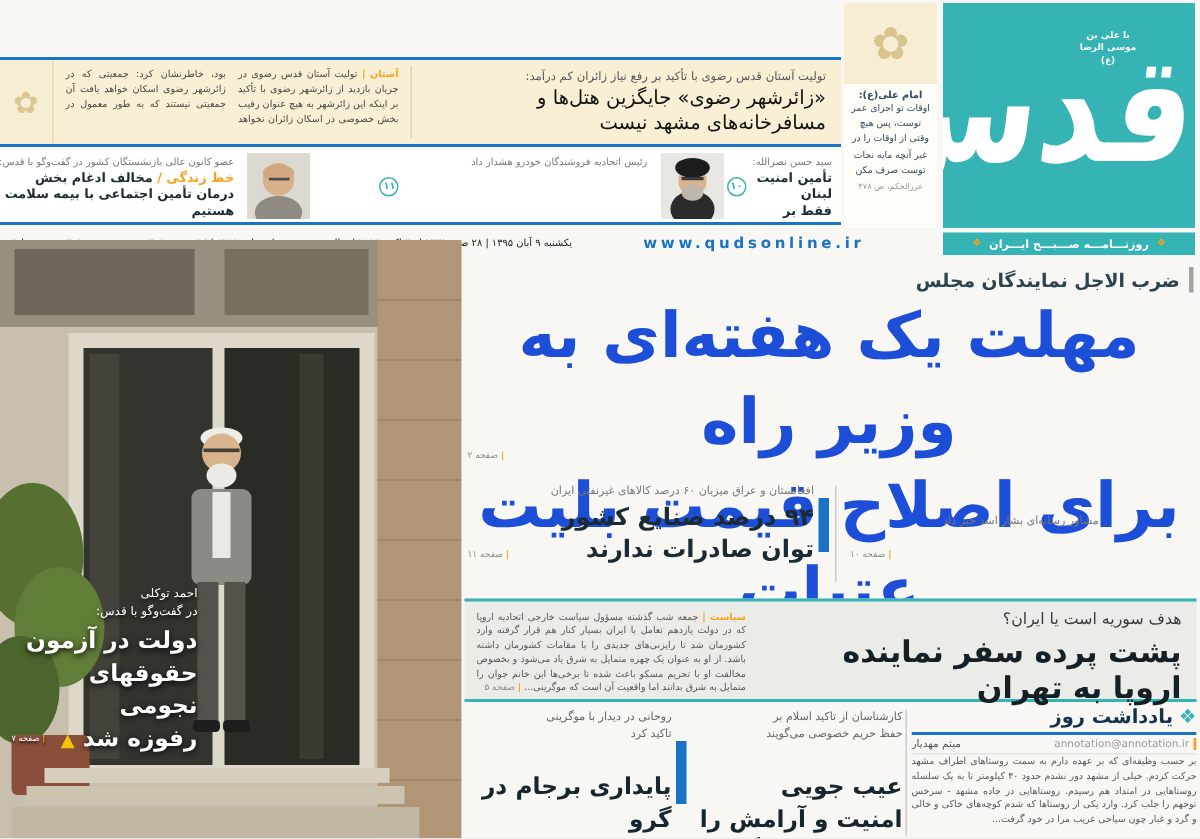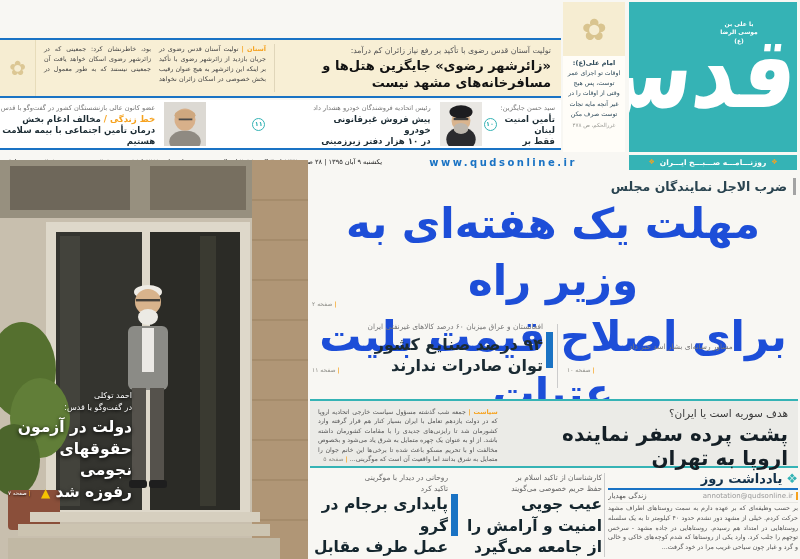--- a/index.html
+++ b/index.html
@@ -38,21 +38,21 @@
     color:#1a73c4; font-weight:bold; font-size:10px; letter-spacing:2.5px; }
   .dateline { left:4px; top:158px; width:378px; font-size:6.6px; color:#222;
     white-space:nowrap; overflow:hidden; }
 
   
   .strip1 { left:0; top:38px; width:561px; height:60px; background:#f8efd5;
     border-top:2px solid #1a73c4; border-bottom:2px solid #1a73c4;
     display:flex; align-items:stretch; }
   .s1-story { flex:1.1; padding:6px 10px 4px 6px; }
   .s1-kicker { font-size:7.8px; color:#555; margin-bottom:3px; }
-  .s1-head { font-size:13px; font-weight:bold; color:#121212; line-height:1.3; }
+  .s1-head { font-size:13px; font-weight:normal; color:#121212; line-height:1.3; }
   .s1-div { width:1px; background:#e0d6ba; margin:4px 0; }
   .s1-body { width:238px; padding:5px 8px; font-size:6.4px; color:#444;
     line-height:1.55; text-align:justify; column-count:2; column-gap:8px; }
   .lead-orange { color:#f6a21e; font-weight:bold; }
   .pref { color:#8b8b85; font-size:6px; white-space:nowrap; }
   .pref b { color:#f6a21e; font-weight:bold; }
   .s1-orn { width:36px; background:#f6edd2; border-right:1px solid #e7dcba;
     display:flex; align-items:center; justify-content:center; color:#dcc794; font-size:20px; }
 
   
@@ -116,21 +116,21 @@
   .note-title { font-size:13px; font-weight:bold; color:#14324c; }
   .note-meta { display:flex; justify-content:space-between; align-items:center;
     padding:2px 0; border-bottom:1px solid #e6e6e2; }
   .note-email { direction:ltr; font-size:7px; color:#999; border-right:2px solid #f6a21e; padding-right:3px; }
   .note-author { font-size:7px; color:#555; }
   .note-head { font-size:13px; font-weight:bold; color:#0e0e0e; text-align:right; margin:6px 0 4px; }
   .note-body { font-size:6.3px; color:#555; line-height:1.55; text-align:justify; }
 
   .st-privacy { left:462px; top:473px; width:140px; text-align:right; }
   .st-jcpoa   { left:302px; top:473px; width:146px; text-align:right; }
-  .bt-kicker { font-size:7.4px; color:#666; line-height:1.45; margin-bottom:0; }
+  .bt-kicker { font-size:7.4px; color:#666; line-height:1.45; margin-bottom:20px; }
   .bt-head { font-size:15.5px; font-weight:bold; color:#15262e; line-height:1.38; }
 </style>
 </head>
 <body>
 
 <div id="page">
 
   <div class="abs logo-box">
     <div class="logo-word">قدس</div>
     <div class="logo-stamp">با علی بن موسی الرضا (ع)</div>
@@ -163,21 +163,21 @@
       <span>تولیت آستان قدس رضوی در جریان بازدید از زائرشهر رضوی با تأکید بر اینکه این زائرشهر به هیچ عنوان رقیب بخش خصوصی در اسکان زائران نخواهد بود، خاطرنشان کرد: جمعیتی که در زائرشهر رضوی اسکان خواهد یافت آن جمعیتی نیستند که به طور معمول در هتل‌ها و مسافرخانه‌ها اسکان می‌یابند.</span>
       <span class="pref"><b>|</b> <span>صفحه ۳</span></span>
     </div>
     <div class="s1-orn">✿</div>
   </div>
 
   <div class="abs strip2">
 
     <div class="brief b10">
       <div class="b-content">
-        <div class="b-kicker">سید حسن جایگزین:</div>
+        <div class="b-kicker">سید حسن نصرالله:</div>
         <div class="b-text pre">تأمین امنیت لبنان
 فقط بر عهده دولت نیست</div>
       </div>
       <div class="b-circle">۱۰</div>
       <div class="b-photo">
         <svg viewBox="0 0 40 40" preserveAspectRatio="none">
           <rect width="40" height="40" fill="#e9e7e3"></rect>
           <ellipse cx="20" cy="34" rx="14" ry="11" fill="#2b2b2e"></ellipse>
           <circle cx="20" cy="17" r="9" fill="#d9b48e"></circle>
           <ellipse cx="20" cy="9" rx="11" ry="6" fill="#1d1d20"></ellipse>
@@ -185,22 +185,20 @@
           <rect x="13" y="14.5" width="14" height="2" fill="#3a3a3a"></rect>
         </svg>
       </div>
     </div>
 
     <div class="b-div"></div>
 
     <div class="brief b11">
       <div class="b-content">
         <div class="b-kicker">رئیس اتحادیه فروشندگان خودرو هشدار داد</div>
-        <div class="b-text pre">پیش فروش غیرقانونی خودرو
-در ۱۰ هزار دفتر زیرزمینی</div>
       </div>
       <div class="b-circle">۱۱</div>
       <div class="b-photo">
         <svg viewBox="0 0 40 40" preserveAspectRatio="none">
           <rect width="40" height="40" fill="#dcd9d3"></rect>
           <ellipse cx="20" cy="36" rx="15" ry="10" fill="#8f8a82"></ellipse>
           <circle cx="20" cy="16" r="10" fill="#d8b08a"></circle>
           <ellipse cx="20" cy="12" rx="10" ry="5" fill="#cfa87f"></ellipse>
           <rect x="14" y="15" width="13" height="1.6" fill="#4a4a4a"></rect>
         </svg>
@@ -321,22 +319,22 @@
       <span class="pref"><b>|</b> <span>صفحه ۵</span></span>
     </div>
   </div>
 
   <div class="abs note">
     <div class="note-header">
       <span class="note-dmd">❖</span>
       <span class="note-title">یادداشت روز</span>
     </div>
     <div class="note-meta">
-      <span class="note-email">annotation@qudsonline.ir</span>
-      <span class="note-author">زندگی مهدیار</span>
+      <span class="note-email">annotation@annotation.ir</span>
+      <span class="note-author">میثم مهدیار</span>
     </div>
     <div class="note-body">بر حسب وظیفه‌ای که بر عهده دارم به سمت روستاهای اطراف مشهد حرکت کردم. خیلی از مشهد دور نشدم حدود ۴۰ کیلومتر تا به یک سلسله روستاهایی در امتداد هم رسیدم. روستاهایی در جاده مشهد - سرخس توجهم را جلب کرد. وارد یکی از روستاها که شدم کوچه‌های خاکی و خالی و گرد و غبار چون سیاحی غریب مرا در خود گرفت...</div>
   </div>
 
   <div class="abs vline" style="left:604px; top:473px; height:84px;"></div>
 
   <div class="abs st-privacy">
     <div class="bt-kicker pre">کارشناسان از تاکید اسلام بر
 حفظ حریم خصوصی می‌گویند</div>
     <div class="bt-head pre">عیب جویی

